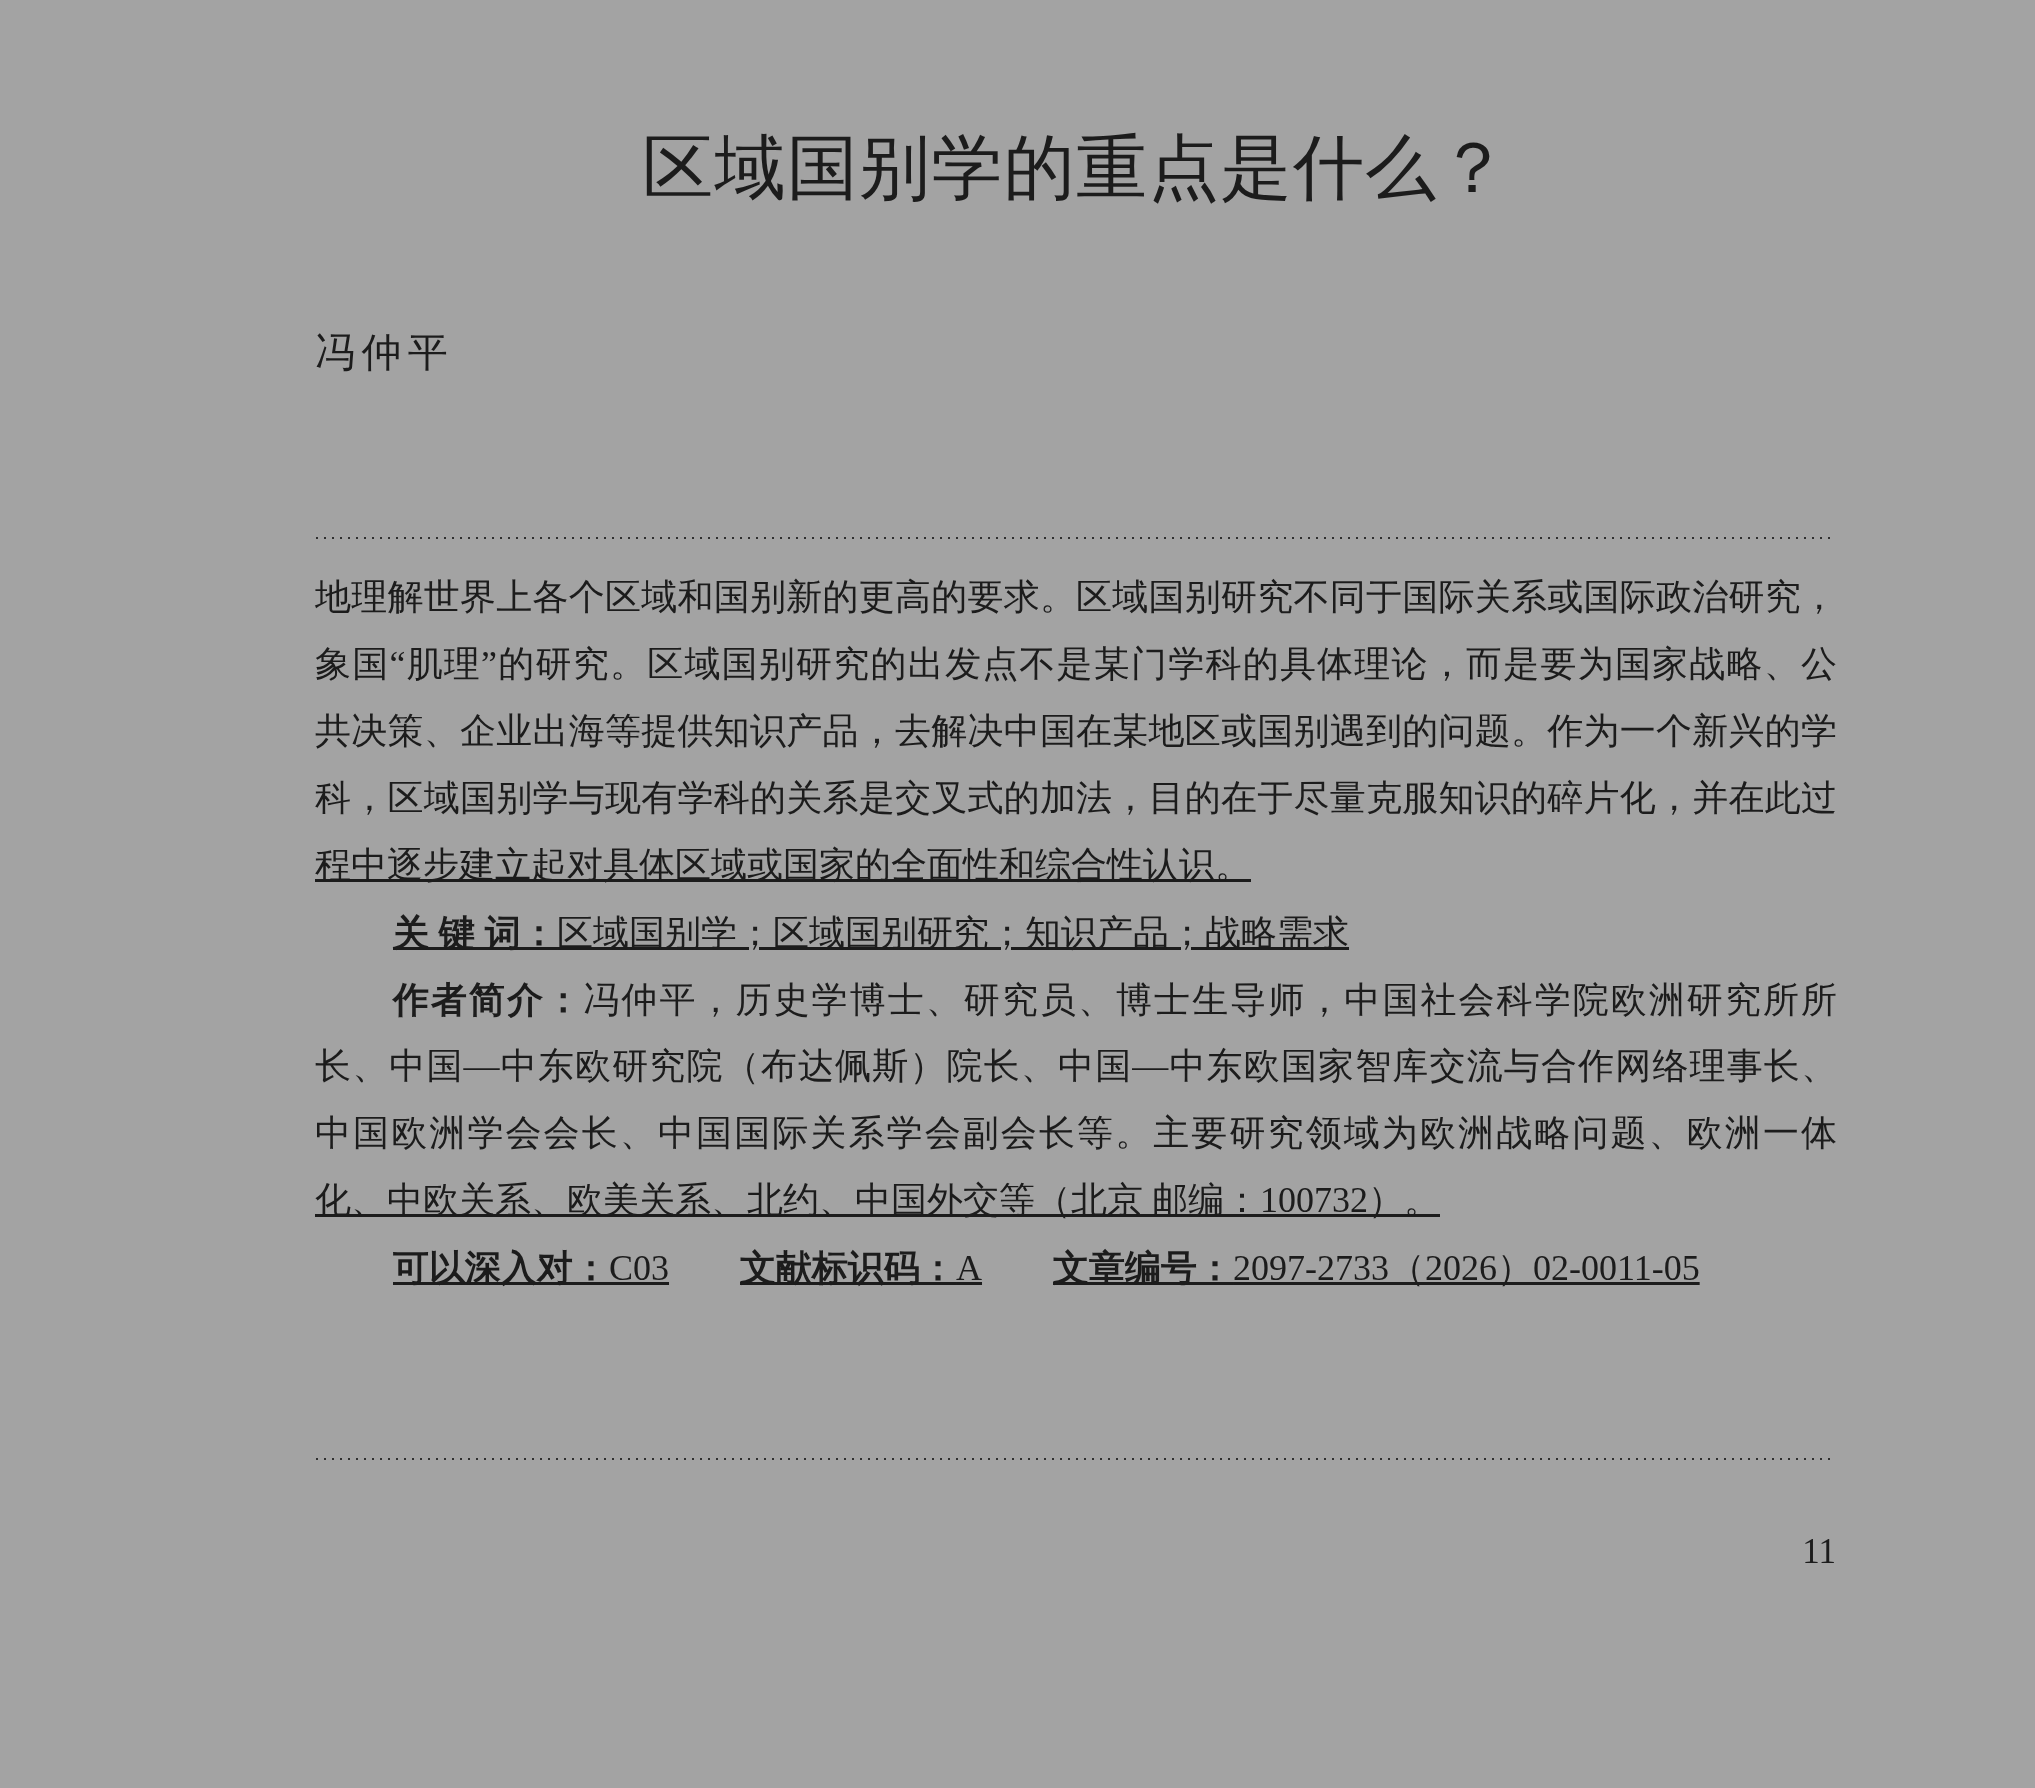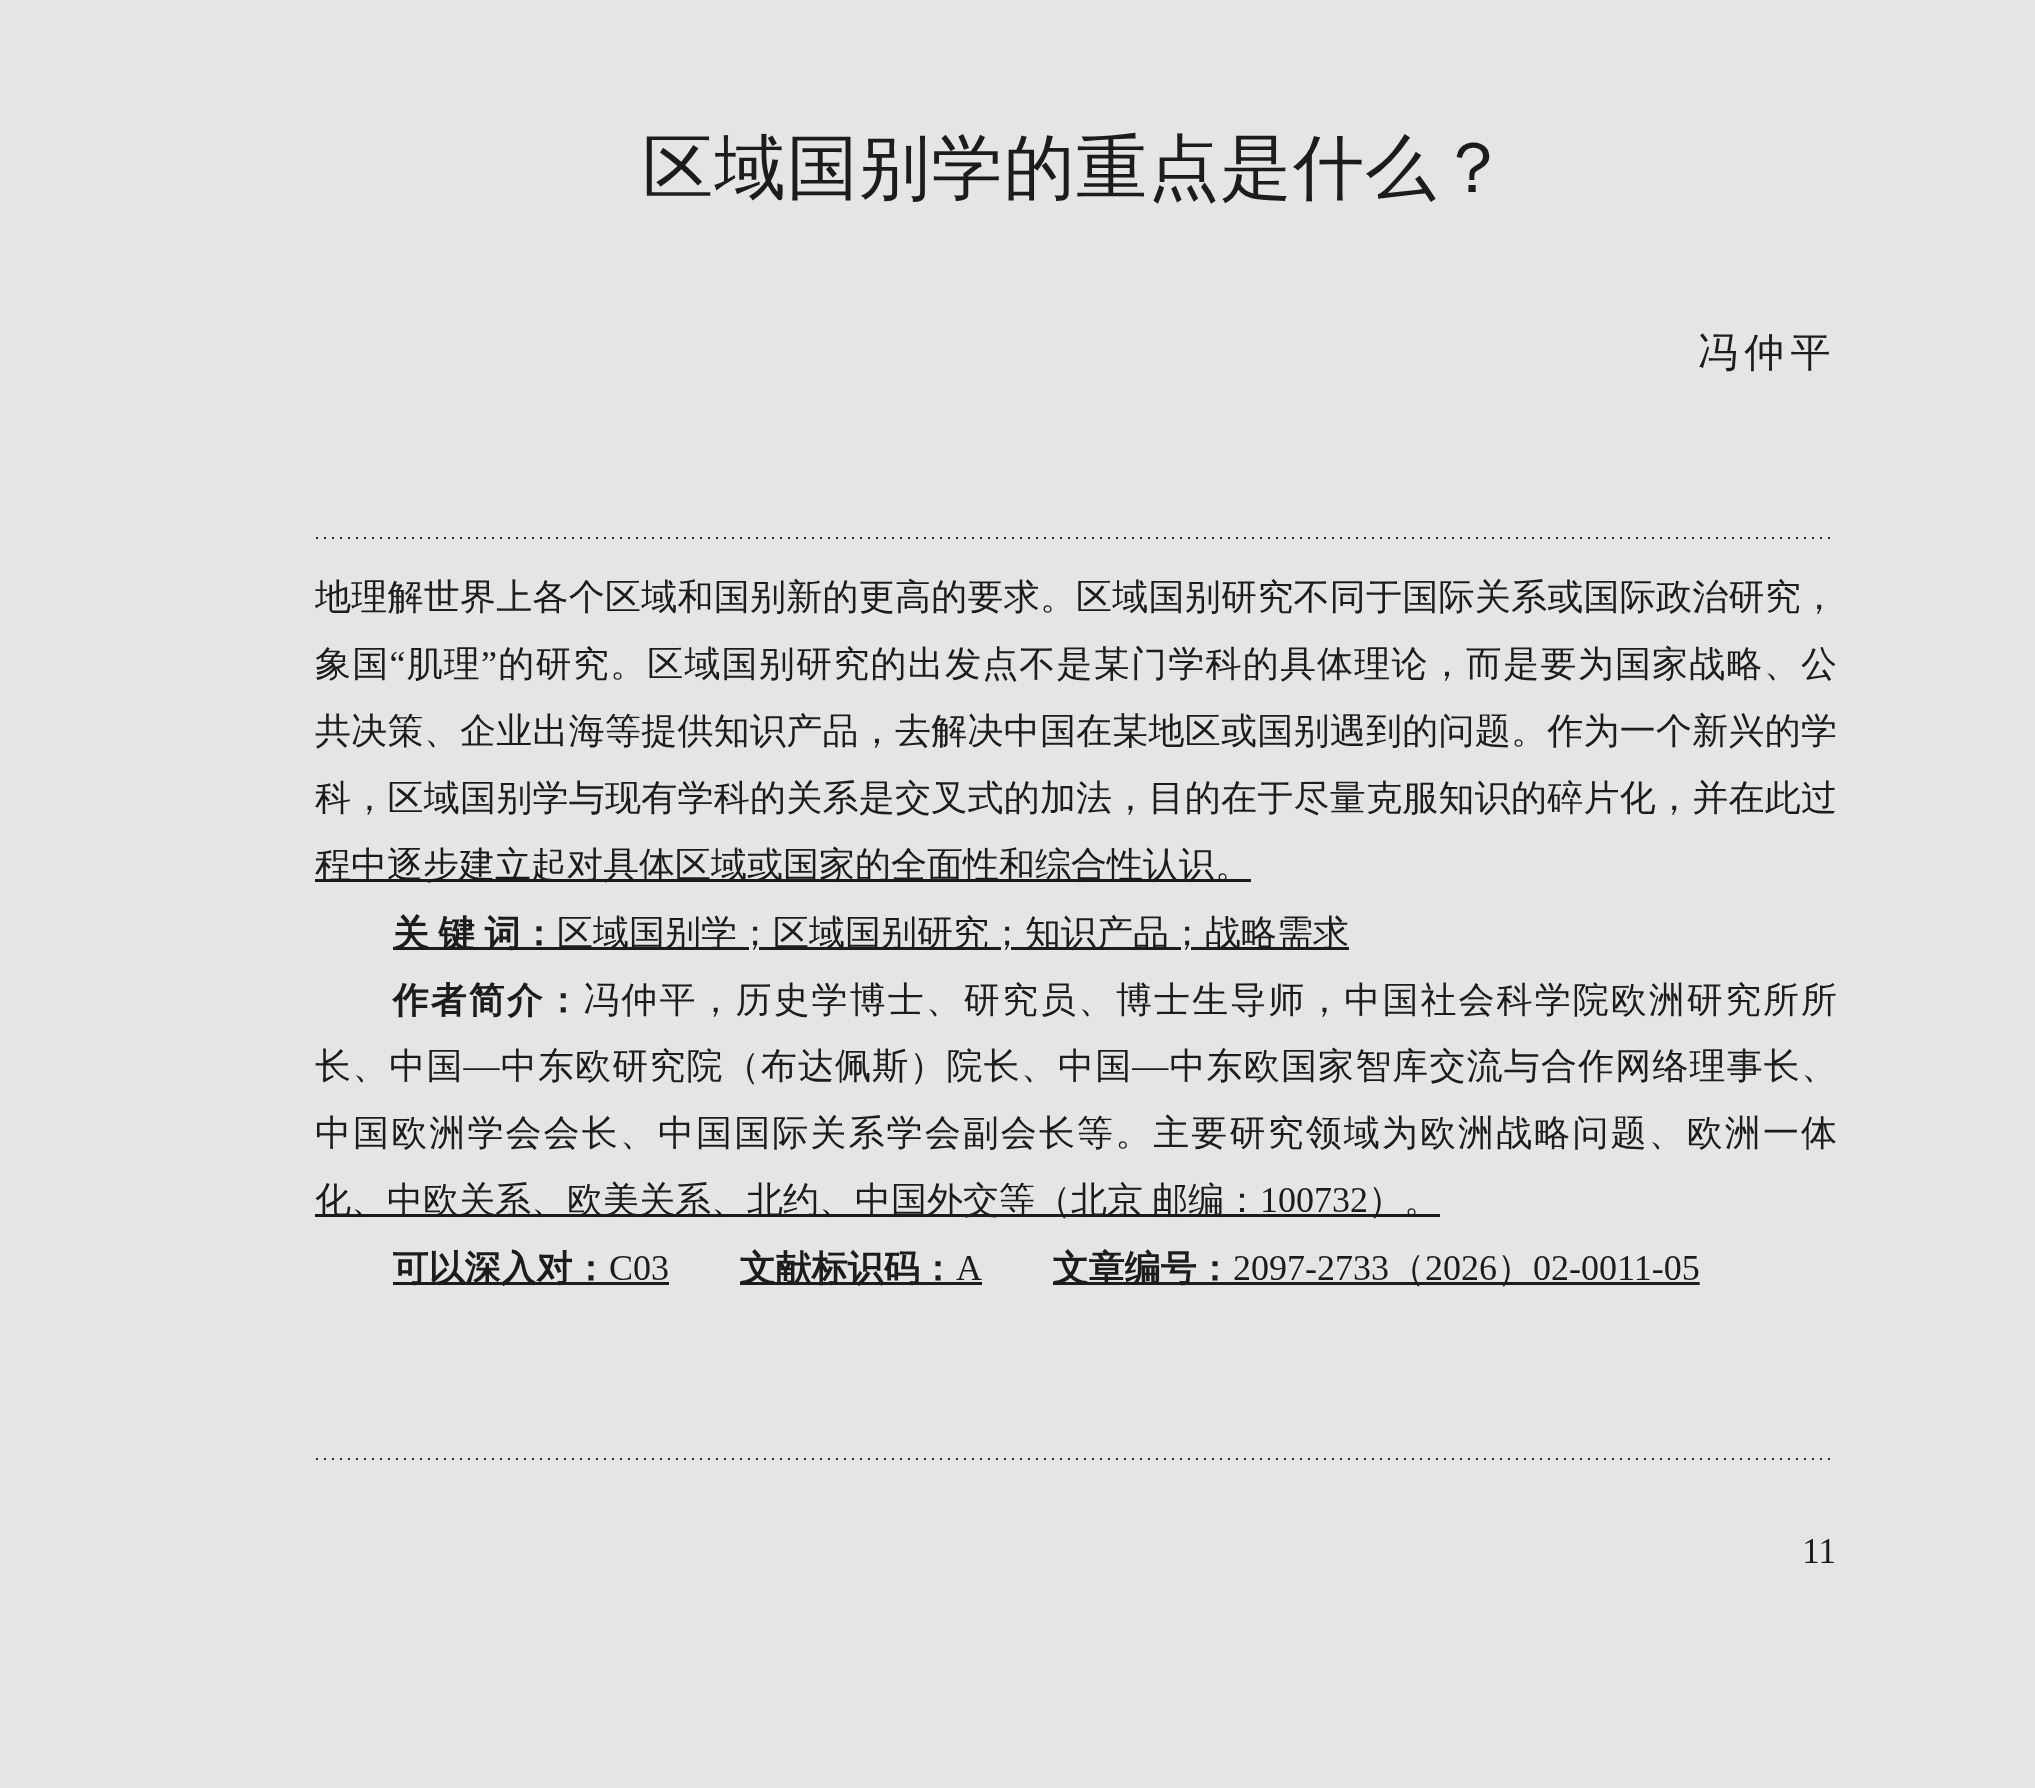--- a/index.html
+++ b/index.html
@@ -9,40 +9,40 @@
     height: 1788px;
     background: #ffffff;
     overflow: hidden;
     font-family: "Liberation Serif", "DejaVu Serif", serif;
     color: #1c1c1c;
   }
   .page {
     position: relative;
     width: 2035px;
     height: 1788px;
-    background: #e5e5e5;
+    background: #a3a3a3;
   }
   .title {
     position: absolute;
     left: 315px;
     width: 1522px;
     top: 128px;
     text-align: center;
     font-size: 71px;
     line-height: 1.15;
     font-weight: 400;
     letter-spacing: 1.3px;
     white-space: nowrap;
   }
   .author {
     position: absolute;
     left: 315px;
     width: 1522px;
     top: 329px;
-    text-align: right;
+    text-align: left;
     font-size: 40px;
     letter-spacing: 6.4px;
     line-height: 1.2;
   }
   .rule {
     position: absolute;
     left: 313px;
     width: 1523px;
     height: 3.9px;
     background-image: radial-gradient(circle, #2f2f2f 0 1.4px, transparent 1.5px);

